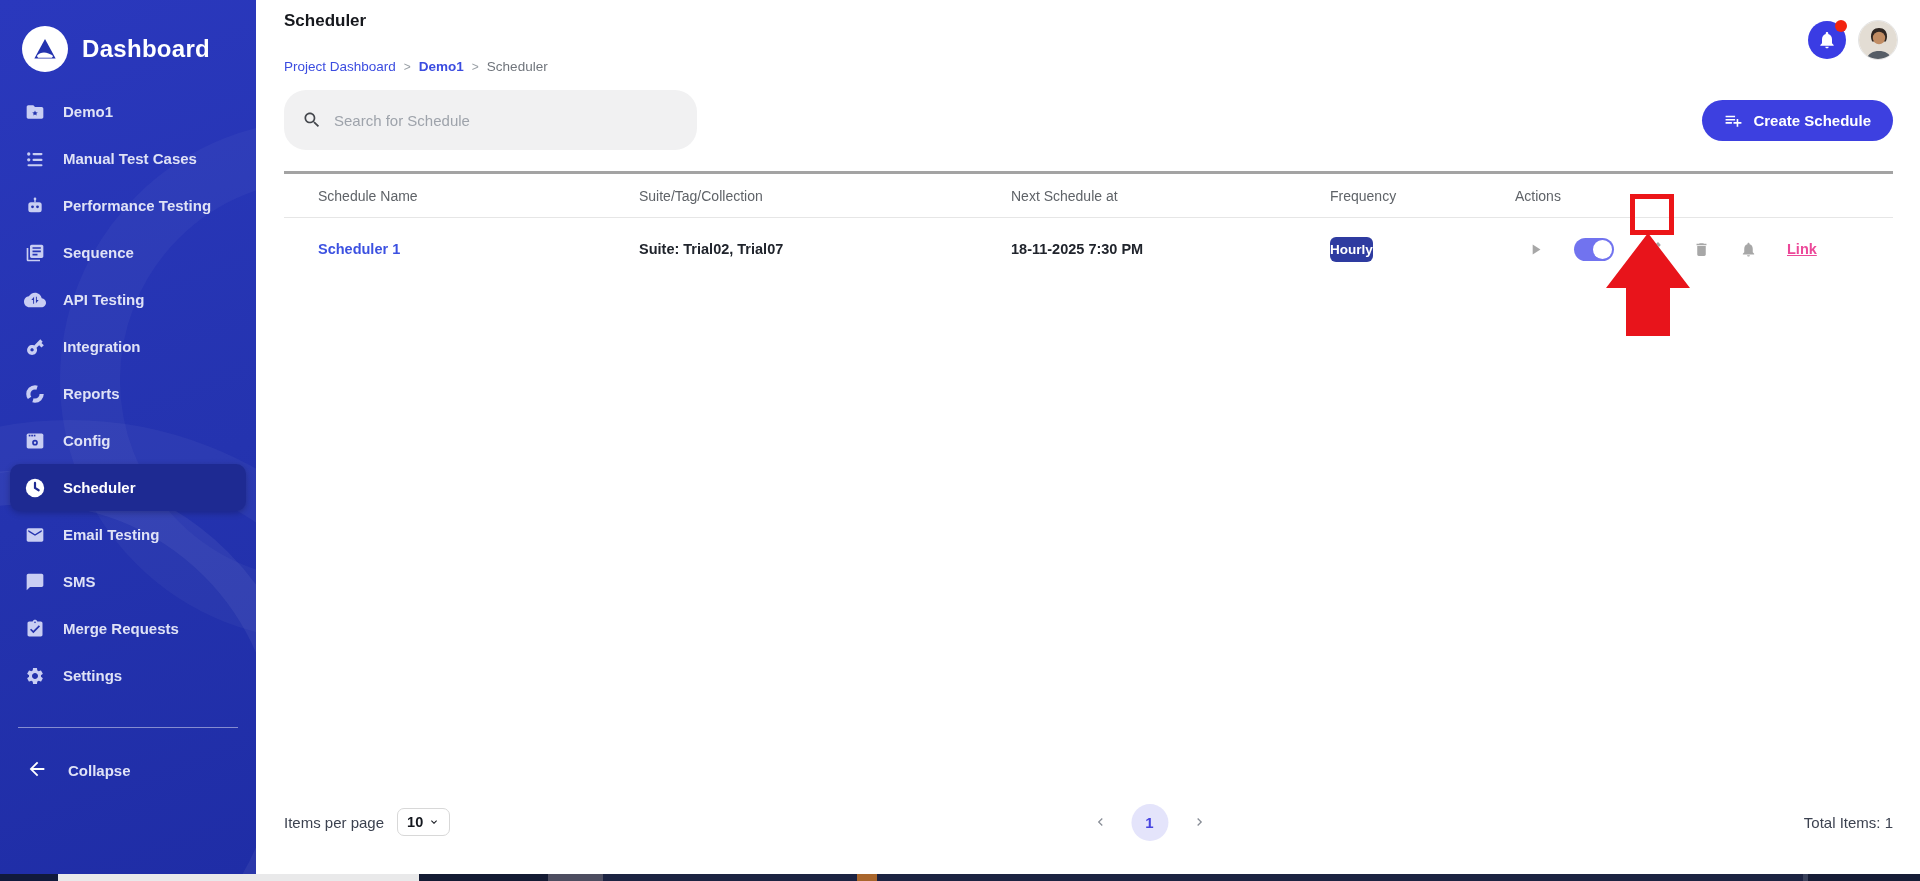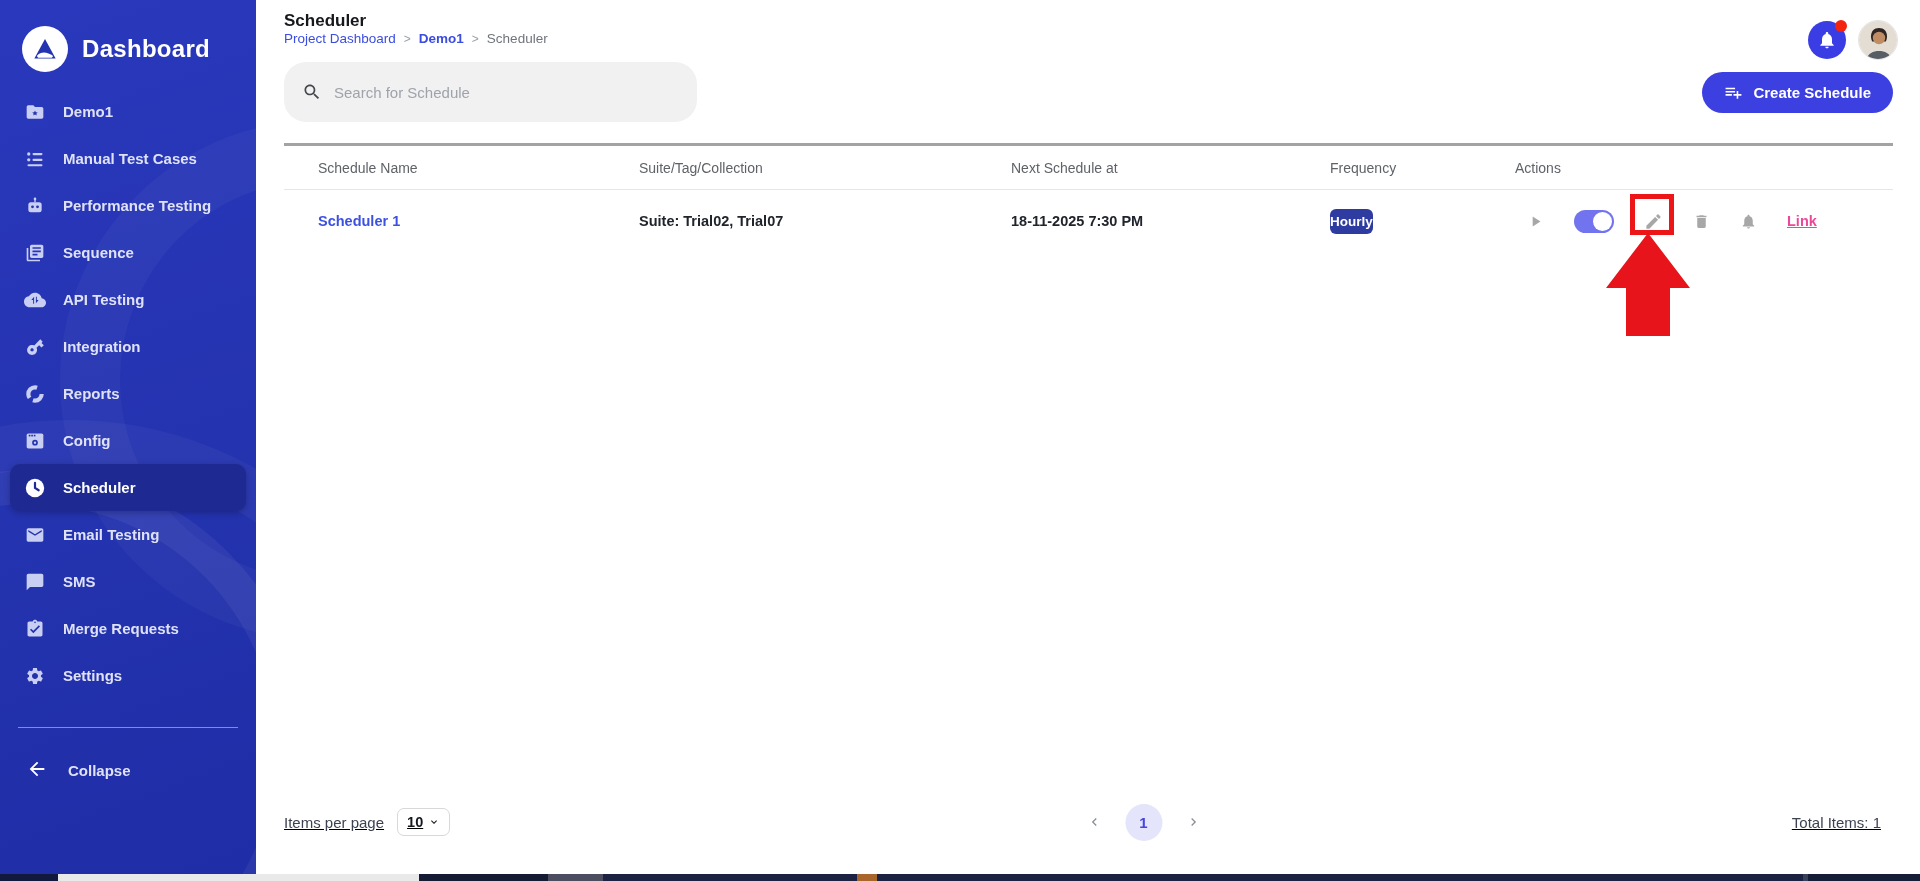--- a/index.html
+++ b/index.html
@@ -32,21 +32,21 @@
   }
   .nav-item .nicon { width: 22px; height: 22px; display: flex; align-items: center; justify-content: center; color: #c9cef3; flex: 0 0 22px; }
   .nav-item.active { background: #1e2a92; margin: 0 10px; padding-left: 14px; border-radius: 10px; color: #ffffff; box-shadow: 0 2px 6px rgba(0,0,20,.25); }
   .nav-item.active .nicon { color: #ffffff; }
   .sidebar-divider { height: 1px; background: rgba(255,255,255,0.45); margin: 28px 18px 0 18px; position: relative; }
   .collapse-row { margin-top: 20px; height: 44px; display: flex; align-items: center; gap: 20px; padding-left: 26px; color: #dfe2f6; font-size: 15px; font-weight: bold; cursor: pointer; position: relative; }
 
   
   .content { flex: 1; position: relative; background: #ffffff; padding: 0 27px 0 28px; }
   .page-title { font-size: 17px; font-weight: bold; color: #16181d; padding-top: 11px; }
-  .breadcrumb { margin-top: 0; font-size: 13.5px; display: flex; align-items: center; gap: 8px; }
+  .breadcrumb { margin-top: 28px; font-size: 13.5px; display: flex; align-items: center; gap: 8px; }
   .breadcrumb a { color: #3b4ce0; text-decoration: none; font-weight: bold; cursor: pointer; }
   .breadcrumb a.root { font-weight: normal; }
   .crumb-sep { color: #9aa0a6; font-size: 12px; }
   .breadcrumb .current { color: #70757c; }
 
   .toolbar { margin-top: 16px; display: flex; align-items: center; justify-content: space-between; }
   .search-pill {
     width: 413px; height: 60px; background: #f1f1f2; border-radius: 22px;
     display: flex; align-items: center; gap: 12px; padding: 0 18px;
   }
@@ -84,22 +84,22 @@
     font-size: 13.5px; font-weight: bold; padding: 5px 0; border-radius: 6px;
   }
   .actions { display: flex; align-items: center; gap: 30px; padding-left: 12px; }
   .icon-btn { background: none; border: none; cursor: pointer; color: #a7a7a7; display: flex; align-items: center; justify-content: center; padding: 0; }
   .toggle { width: 40px; height: 23px; border-radius: 12px; background: #7173ef; position: relative; cursor: pointer; flex: 0 0 40px; }
   .toggle .knob { position: absolute; right: 2px; top: 2px; width: 19px; height: 19px; border-radius: 50%; background: #ffffff; }
   .link-action { color: #ec4899; font-size: 14.5px; font-weight: bold; text-decoration: underline; cursor: pointer; }
 
   
   .list-footer {
-    position: absolute; left: 28px; right: 39px; bottom: 34px; height: 36px;
-    display: flex; align-items: center; justify-content: space-between; text-decoration: underline;
+    position: absolute; left: 28px; right: 27px; bottom: 34px; height: 36px;
+    display: flex; align-items: center; justify-content: space-between;
   }
   .ipp { display: flex; align-items: center; gap: 13px; color: #3c4250; font-size: 15px; }
   .ipp-select {
     border: 1px solid #d8d8d8; border-radius: 7px; padding: 5px 9px;
     display: flex; align-items: center; gap: 5px; font-size: 14.5px; font-weight: bold; color: #15181f;
     background: #ffffff; cursor: pointer;
   }
   .pagination { position: absolute; left: 50%; transform: translateX(3%); display: flex; align-items: center; gap: 23px; }
   .page-chevron { background: none; border: none; color: #8a8f98; cursor: pointer; display: flex; padding: 0; }
   .page-circle { width: 37px; height: 37px; border-radius: 50%; background: #e4e4fb; color: #4744e0; font-size: 15px; font-weight: bold; display: flex; align-items: center; justify-content: center; cursor: pointer; }

